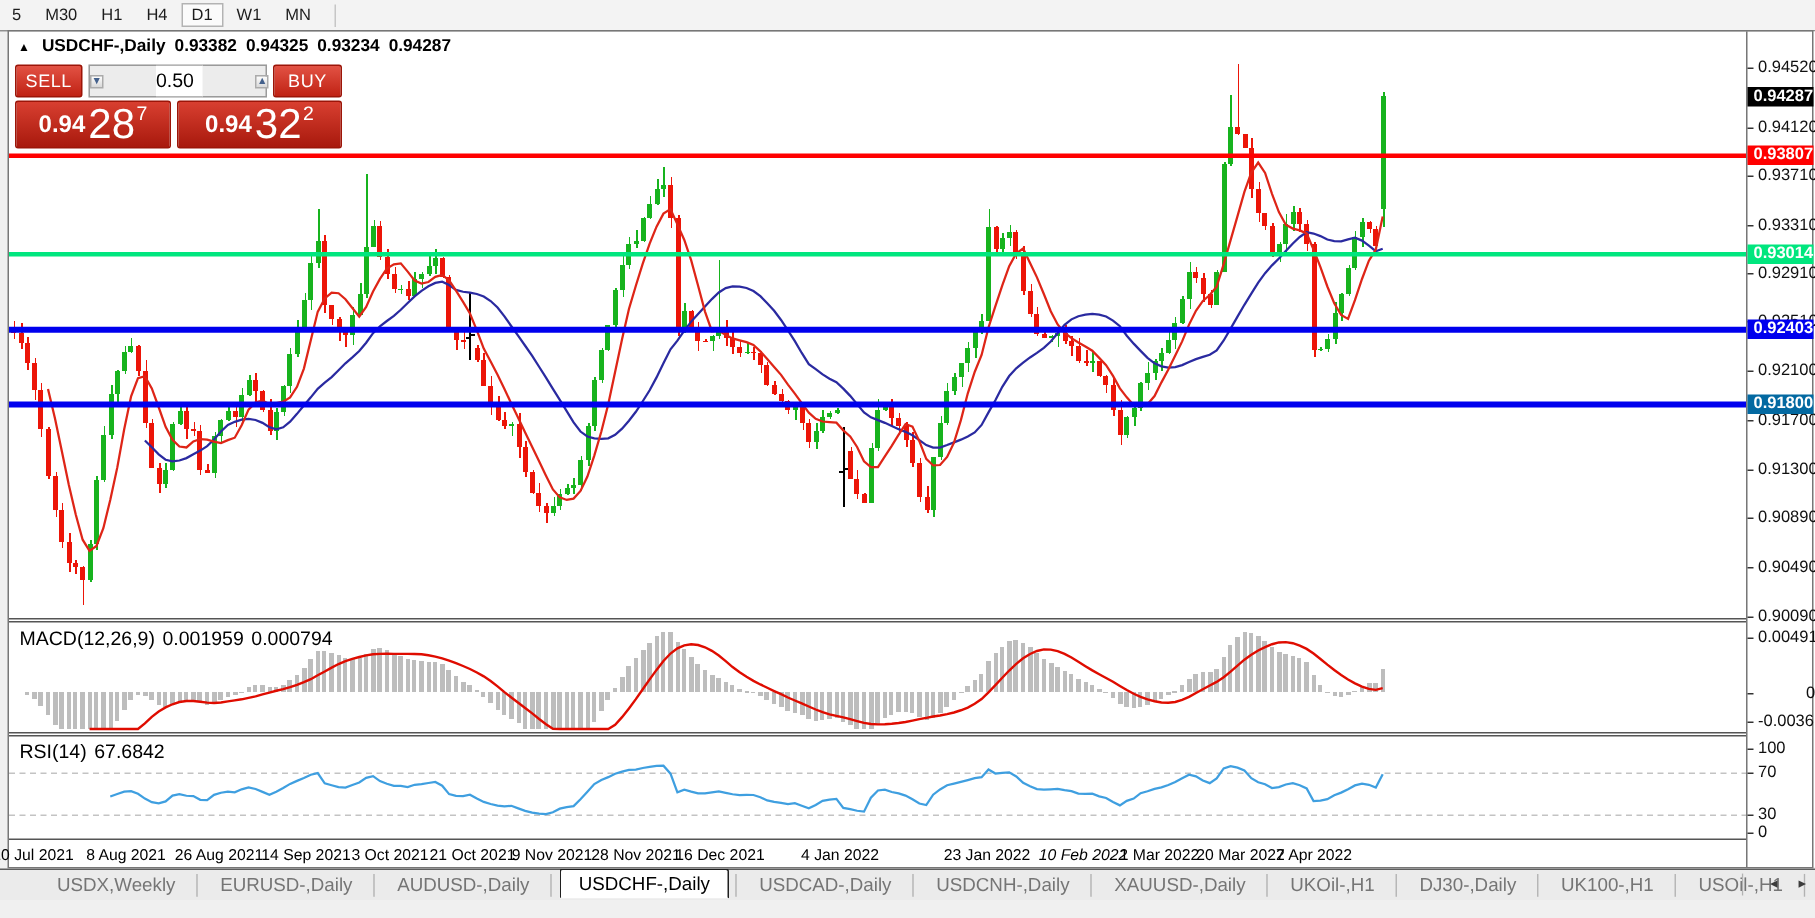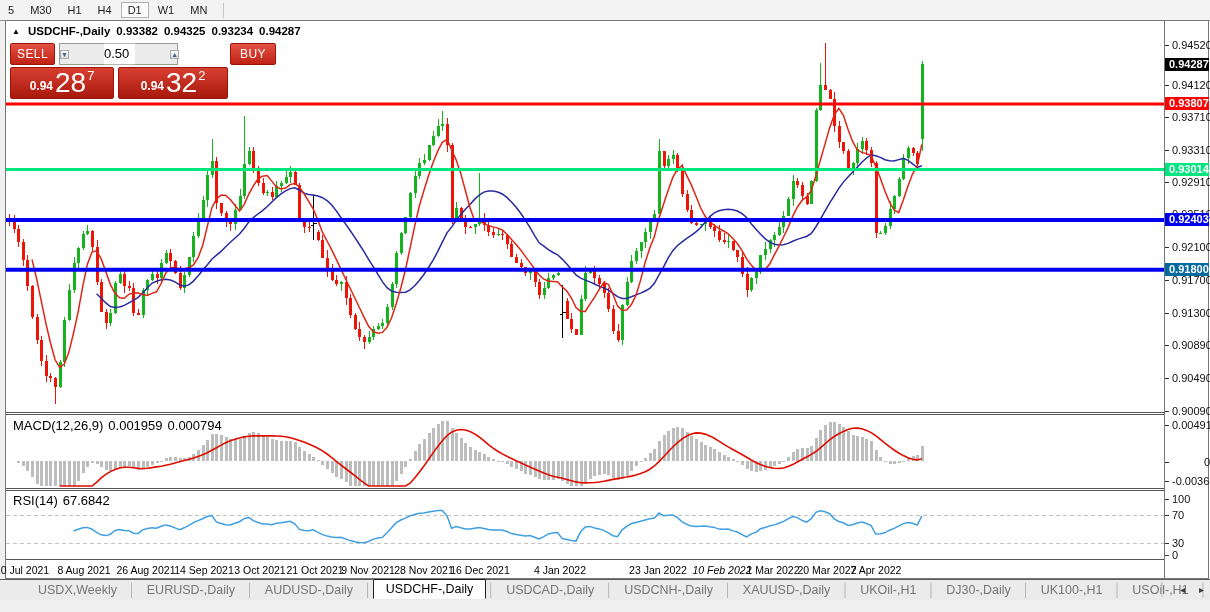--- a/index.html
+++ b/index.html
@@ -31,21 +31,21 @@
   #win-title span.sym{margin-left:2px;}
   
   #trade-panel{position:absolute;left:10px;top:43px;width:218px;height:56px;z-index:11;}
   .rbtn{
     position:absolute;height:22px;border-radius:2px;color:#fff;
     background:linear-gradient(#e25244,#c02214);border:1px solid #9c1508;
     display:flex;align-items:center;justify-content:center;
     font-size:12px;letter-spacing:.4px;cursor:pointer;box-sizing:border-box;
   }
   #sell-btn{left:0;top:0;width:45px;}
-  #buy-btn{left:172px;top:0;width:46px;margin-left:48px;}
+  #buy-btn{left:172px;top:0;width:46px;}
   #vol-spin{
     position:absolute;left:49px;top:0;width:119px;height:22px;box-sizing:border-box;
     border:1px solid #9a9a9a;background:#ececec;display:flex;align-items:center;gap:35px;
   }
   .spin-btn{
     width:19px;background:linear-gradient(#fdfdfd,#d9d9d9);border:1px solid #ababab;
     color:#44618c;font-size:7px;display:flex;align-items:center;justify-content:center;
     cursor:pointer;box-sizing:border-box;
   }
   #vol-value{
@@ -53,21 +53,21 @@
     font-size:13px;color:#000;text-align:right;line-height:20px;padding-right:6px;
   }
   .price-box{
     position:absolute;top:24px;height:32px;border-radius:2px;color:#fff;
     background:linear-gradient(#d83f30,#a8190d);border:1px solid #9c1508;
     display:flex;align-items:flex-end;justify-content:center;box-sizing:border-box;
     padding-bottom:1px;cursor:pointer;
   }
   #sell-price{left:0;width:104px;}
   #buy-price{left:108px;width:110px;}
-  .price-box .pfx{font-size:12px;font-weight:700;margin:0 2px 4px 0;}
+  .price-box .pfx{font-size:16px;font-weight:700;margin:0 2px 4px 0;}
   .price-box .big{font-size:28px;line-height:29px;}
   .price-box .sup{font-size:13px;margin:0 0 14px 1px;}
   
   .ax-label{
     position:absolute;left:1172px;z-index:6;font-size:11px;color:#101010;
     line-height:12px;white-space:nowrap;
   }
   .badge{
     position:absolute;left:1165px;width:44px;height:13px;z-index:7;
     font-size:11px;font-weight:700;color:#fff;line-height:13px;padding-left:4px;

